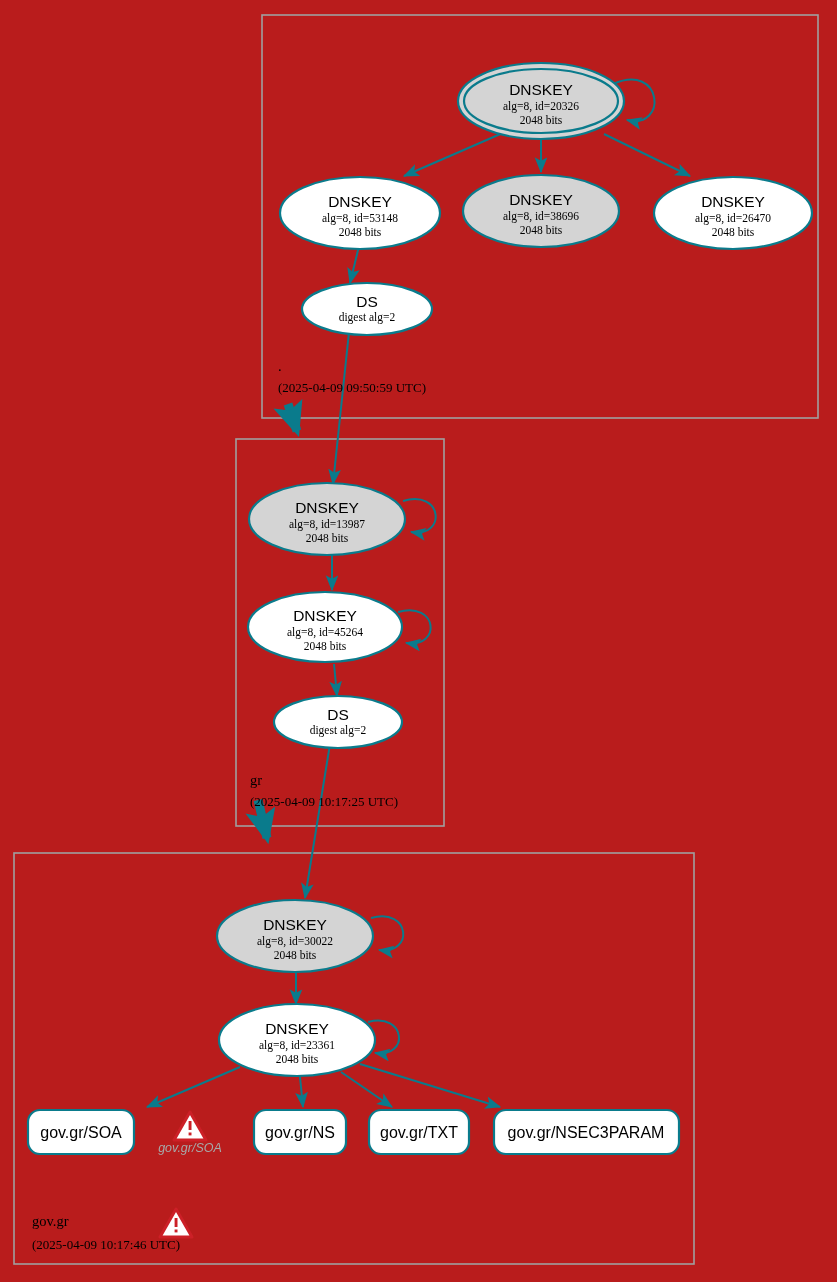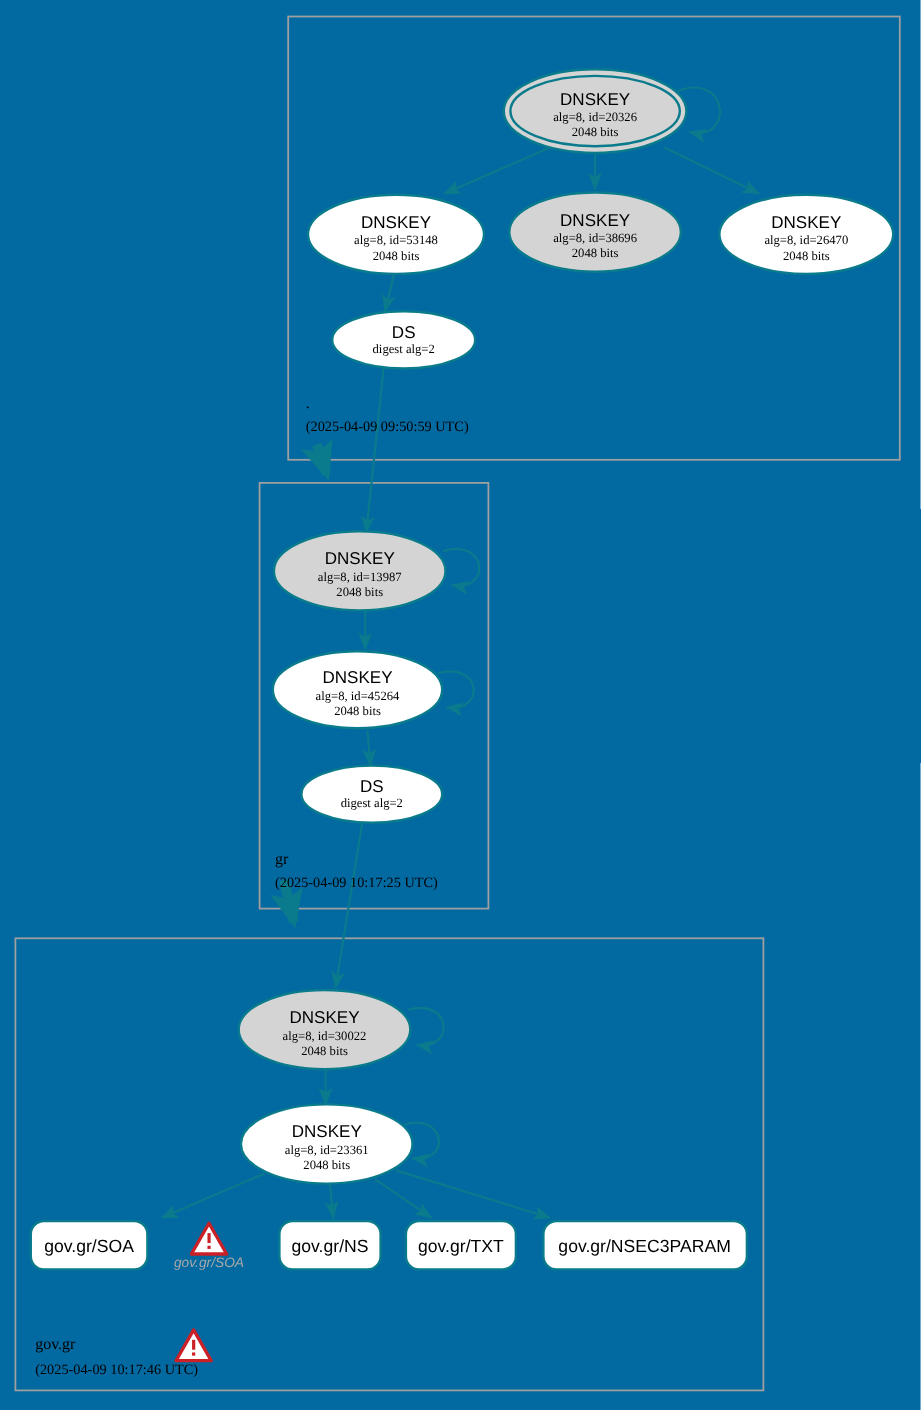--- a/index.html
+++ b/index.html
@@ -8,21 +8,21 @@
     background: #ffffff;
   }
   body {
     font-family: "Liberation Sans", sans-serif;
   }
   #canvas-wrap {
     position: relative;
     width: 837px;
     height: 1282px;
     overflow: hidden;
-    background: #0369a1;
+    background: #b91c1c;
   }
   svg#dnsviz {
     display: block;
     width: 837px;
     height: 1282px;
   }
   .zone-box {
     fill: none;
     stroke: #a0a0a0;
     stroke-width: 1.6;

